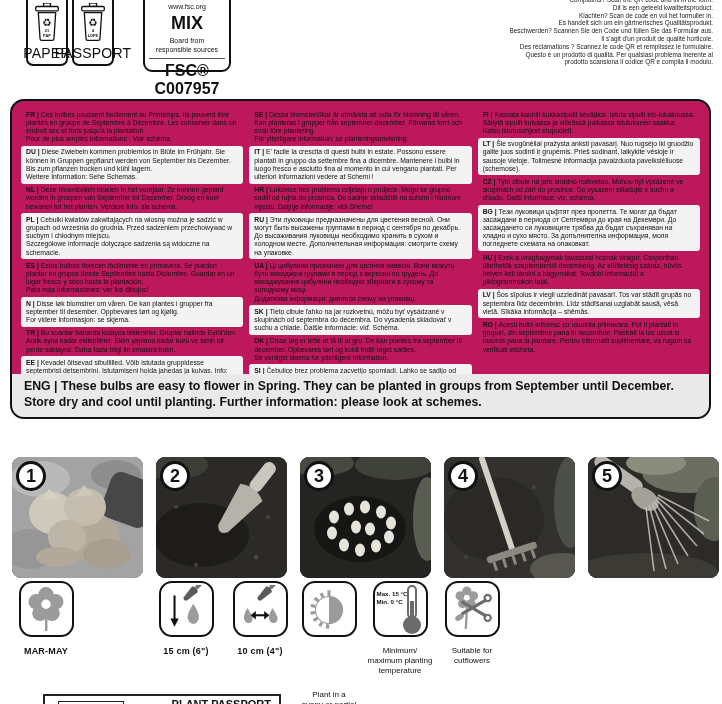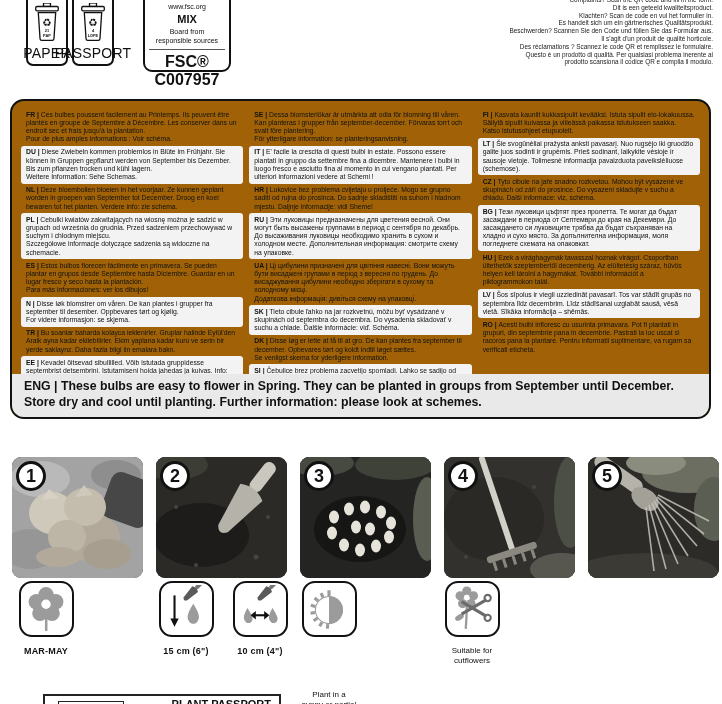--- a/index.html
+++ b/index.html
@@ -6,28 +6,28 @@
   #page{position:relative;width:722px;height:704px;overflow:hidden;background:#fff;
         font-family:"Liberation Sans","DejaVu Sans",sans-serif;color:#111;}
   
   .bin-box{position:absolute;top:-14px;width:42px;height:80px;border:2px solid #111;border-radius:7px;
            background:#fff;display:flex;flex-direction:column;align-items:center;justify-content:flex-end;padding-bottom:3px;box-sizing:border-box;}
   .bin-label{font-weight:normal;font-size:14px;letter-spacing:.2px;}
   .bin-art{display:flex;flex-direction:column;align-items:center;margin-bottom:2px;}
   .fsc-box{position:absolute;left:143px;top:-14px;width:88px;height:86px;border:2px solid #111;border-radius:9px;
            background:#fff;text-align:center;box-sizing:border-box;padding-top:15px;}
   .fsc-url{font-size:7px;}
-  .fsc-mix{font-weight:bold;font-size:11px;margin-top:3px;}
+  .fsc-mix{font-weight:bold;font-size:18px;margin-top:3px;}
   .fsc-claim{font-size:7px;line-height:8.5px;margin-top:3px;}
   .fsc-lic{font-weight:bold;font-size:16px;margin-top:4px;border-top:1px solid #555;padding-top:3px;margin-left:4px;margin-right:4px;}
   
   .quality{position:absolute;right:9px;top:-4px;text-align:right;font-size:6.4px;line-height:7.8px;color:#1a1a1a;}
   
   .grid{position:absolute;left:10px;top:99px;width:701px;height:320px;border:2px solid #111;border-radius:14px;
-        box-sizing:border-box;display:flex;flex-direction:column;overflow:hidden;background:#a16207;}
+        box-sizing:border-box;display:flex;flex-direction:column;overflow:hidden;background:#be185d;}
   .lang-area{flex:1;display:flex;gap:6px;padding:7px 9px 3px 9px;overflow:hidden;}
   .lang-col{flex:1;display:flex;flex-direction:column;}
   .lang-block{padding:2.5px 5px;font-size:6.8px;line-height:8.2px;border-radius:3px;}
   .lang-col .lang-block:nth-child(even){background:#f3f3f3;}
   .lang-code{font-weight:bold;}
   .lang-code::after{content:" | ";font-weight:bold;}
   .lang-text{white-space:pre-line;}
   .eng-band{background:#e9e9e9;padding:5px 12px 7px 12px;font-weight:bold;font-size:12.3px;line-height:15.5px;}
   .eng-band .lang-code{font-size:12.3px;}
   
@@ -313,20 +313,34 @@
           <line x1="13.3" y1="35.7" x2="11" y2="39.6"></line>
           <line x1="18.8" y1="37.4" x2="18.4" y2="41.9"></line>
         </g>
       </svg>
     </div>
     <div class="picto-label">Plant in a
 sunny or partial
 shade position</div>
   </div>
 
+  <div class="picto" style="left:359px;">
+    <div class="picto-box">
+      <div class="temp-text">Max. 15 °C
+Min. 0 °C</div>
+      <svg width="26" height="52" viewBox="0 0 26 52" style="position:absolute;right:1px;top:0;">
+        <rect x="9" y="3" width="8" height="32" rx="4" fill="#fff" stroke="#6b6b6b" stroke-width="2"></rect>
+        <rect x="11" y="18" width="4" height="18" fill="#6b6b6b"></rect>
+        <circle cx="13" cy="42" r="9" fill="#6b6b6b"></circle>
+      </svg>
+    </div>
+    <div class="picto-label">Minimum/
+maximum planting
+temperature</div>
+  </div>
 
   <div class="picto" style="left:431px;">
     <div class="picto-box">
       <svg width="42" height="48" viewBox="0 0 40 46">
         <path d="M15 19 Q15 30 14 42" stroke="#9b9b9b" stroke-width="2.2" fill="none"></path>
         <ellipse cx="8" cy="31" rx="4.5" ry="2.6" fill="#9b9b9b" transform="rotate(-30 8 31)"></ellipse>
         <circle cx="15" cy="5.8" r="4.4" fill="#9b9b9b"></circle>
           <circle cx="8.6" cy="10.4" r="4.4" fill="#9b9b9b"></circle>
         <circle cx="11" cy="17.8" r="4.4" fill="#9b9b9b"></circle>
           <circle cx="19" cy="17.8" r="4.4" fill="#9b9b9b"></circle>

